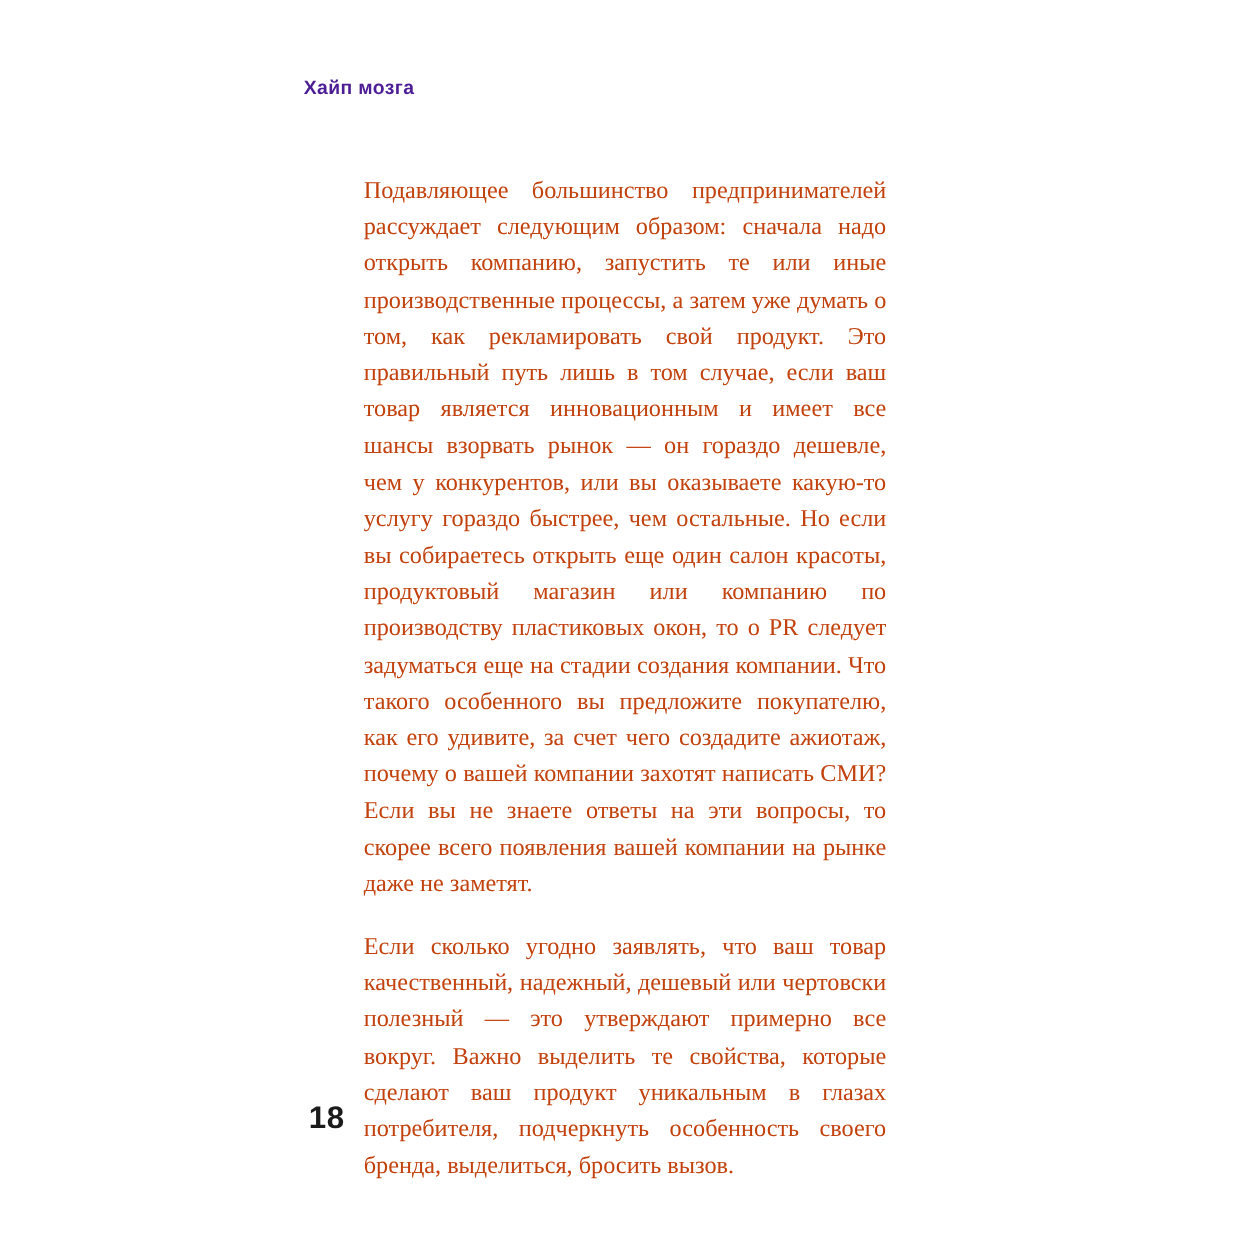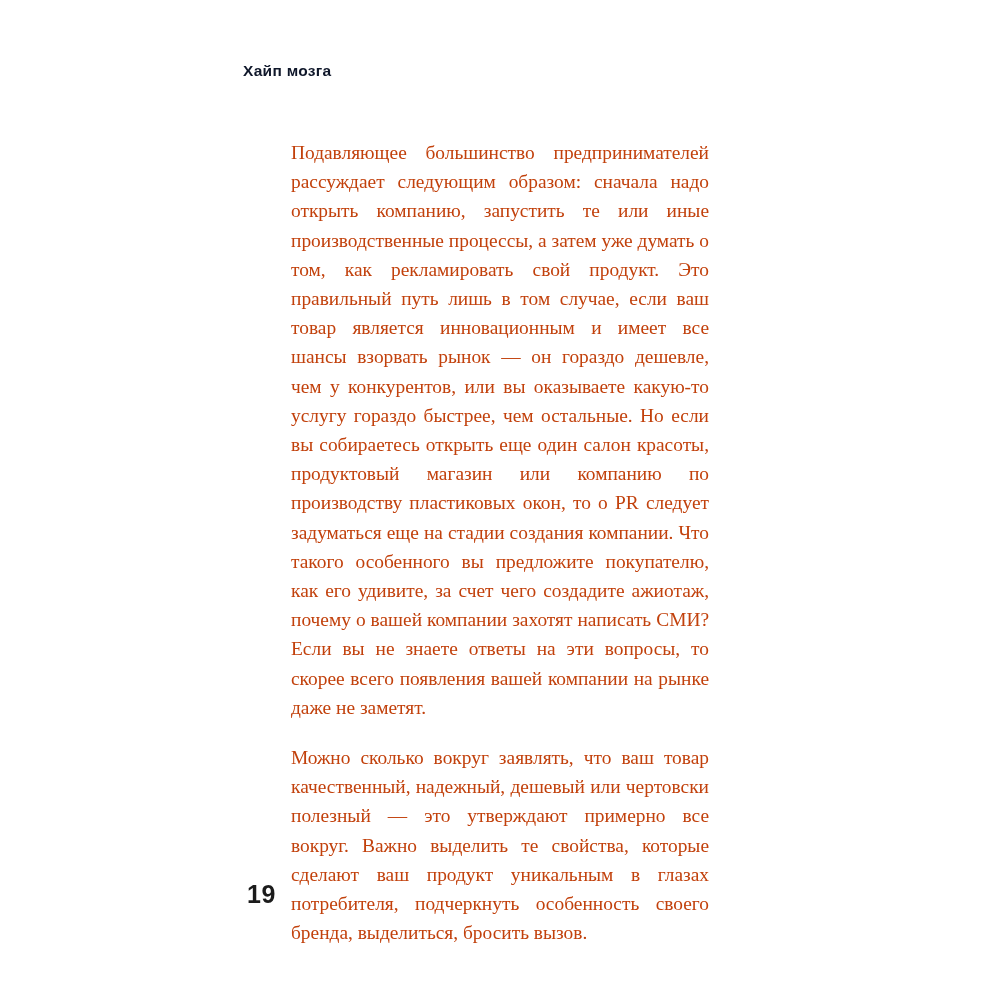--- a/index.html
+++ b/index.html
@@ -21,21 +21,21 @@
     background: #ffffff;
   }
   .running-head {
     position: absolute;
     left: 243px;
     top: 62px;
     font-family: "Liberation Sans", sans-serif;
     font-size: 15.5px;
     font-weight: 700;
     letter-spacing: 0.3px;
-    color: #0f172a;
+    color: #4c1d95;
   }
   .text-column {
     position: absolute;
     left: 291px;
     top: 138px;
     width: 418px;
   }
   .para {
     margin: 0;
     font-family: "Liberation Serif", serif;
@@ -62,18 +62,18 @@
 </style>
 </head>
 <body>
 
 <div class="page">
 
   <div class="running-head">Хайп мозга</div>
 
   <div class="text-column">
     <p class="para">Подавляющее большинство предпринимате­лей рассуждает следующим образом: сначала надо открыть компанию, запустить те или иные производственные процессы, а затем уже думать о том, как рекламировать свой продукт. Это правильный путь лишь в том случае, если ваш товар является инновационным и име­ет все шансы взорвать рынок — он гораздо дешевле, чем у конкурентов, или вы оказы­ваете какую-то услугу гораздо быстрее, чем остальные. Но если вы собираетесь открыть еще один салон красоты, продуктовый магазин или компанию по производству пластиковых окон, то о PR следует задуматься еще на стадии создания компании. Что такого особенного вы предложите покупателю, как его удивите, за счет чего создадите ажиотаж, почему о вашей компании захотят написать СМИ? Если вы не знаете ответы на эти вопросы, то скорее всего появления вашей компании на рынке даже не заметят.</p>
-    <p class="para">Можно сколько вокруг заявлять, что ваш товар качественный, надежный, дешевый или чер­товски полезный — это утверждают примерно все вокруг. Важно выделить те свойства, кото­рые сделают ваш продукт уникальным в глазах потребителя, подчеркнуть особенность своего бренда, выделиться, бросить вызов.</p>
+    <p class="para">Если сколько угодно заявлять, что ваш товар качественный, надежный, дешевый или чер­товски полезный — это утверждают примерно все вокруг. Важно выделить те свойства, кото­рые сделают ваш продукт уникальным в глазах потребителя, подчеркнуть особенность своего бренда, выделиться, бросить вызов.</p>
   </div>
 
-  <div class="folio">19</div>
+  <div class="folio">18</div>
 
 </div>
 
 </body></html>

